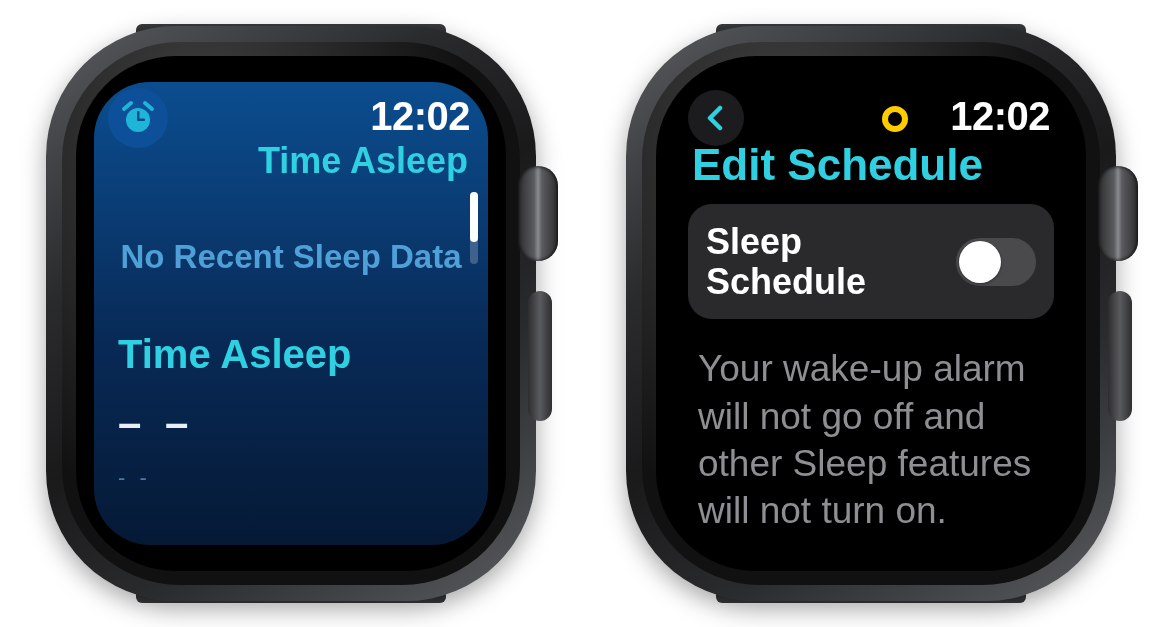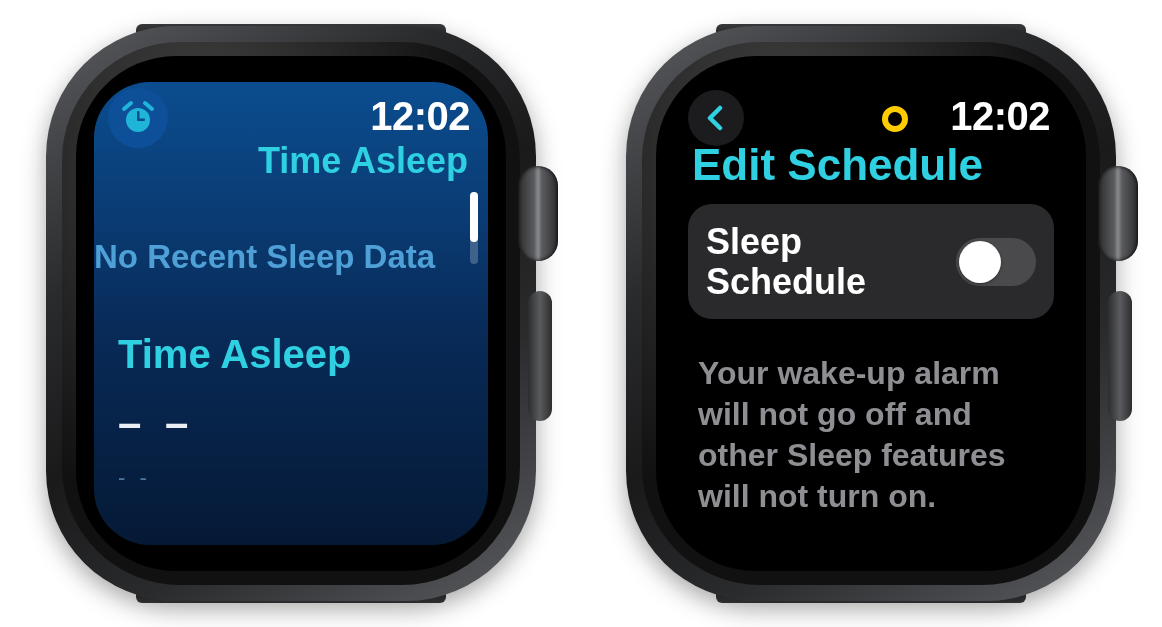--- a/index.html
+++ b/index.html
@@ -130,21 +130,21 @@
     top: 110px;
     width: 8px;
     height: 50px;
     border-radius: 4px;
     background: #fff;
   }
   .no-data {
     color: #4ea0d6;
     font-size: 33px;
     font-weight: 600;
-    text-align: left;
+    text-align: center;
     margin-top: 56px;
   }
   .section-title {
     color: #2fd0e2;
     font-size: 40px;
     font-weight: 700;
     padding: 0 24px;
     margin-top: 56px;
   }
   .dashes-lg {
@@ -187,21 +187,21 @@
   }
   .edit-title {
     color: #2fd0e2;
     font-size: 44px;
     font-weight: 700;
     padding: 2px 0 0 18px;
     white-space: nowrap;
     overflow: hidden;
   }
   .card {
-    margin: 14px 14px 16px;
+    margin: 14px 14px 8px;
     background: #2a2a2c;
     border-radius: 24px;
     padding: 18px 18px;
     display:flex; align-items:center; gap:12px;
   }
   .card-label {
     font-size: 36px;
     font-weight: 700;
     line-height: 1.1;
     flex: 1;
@@ -217,24 +217,24 @@
   .toggle-knob {
     position: absolute;
     left: 3px; top: 3px;
     width: 42px; height: 42px;
     background: #fff;
     border-radius: 50%;
     box-shadow: 0 1px 3px rgba(0,0,0,0.4);
   }
   .caption {
     color: #8e8e93;
-    font-size: 32px;
+    font-size: 37px;
     line-height: 1.28;
     padding: 18px 24px 0;
-    font-weight: 700;
+    font-weight: 400;
   }
 </style>
 </head>
 <body>
 
 <div class="watch">
   <div class="lug-top"></div>
   <div class="lug-bottom"></div>
   <div class="case"></div>
   <div class="case-inner"></div>

